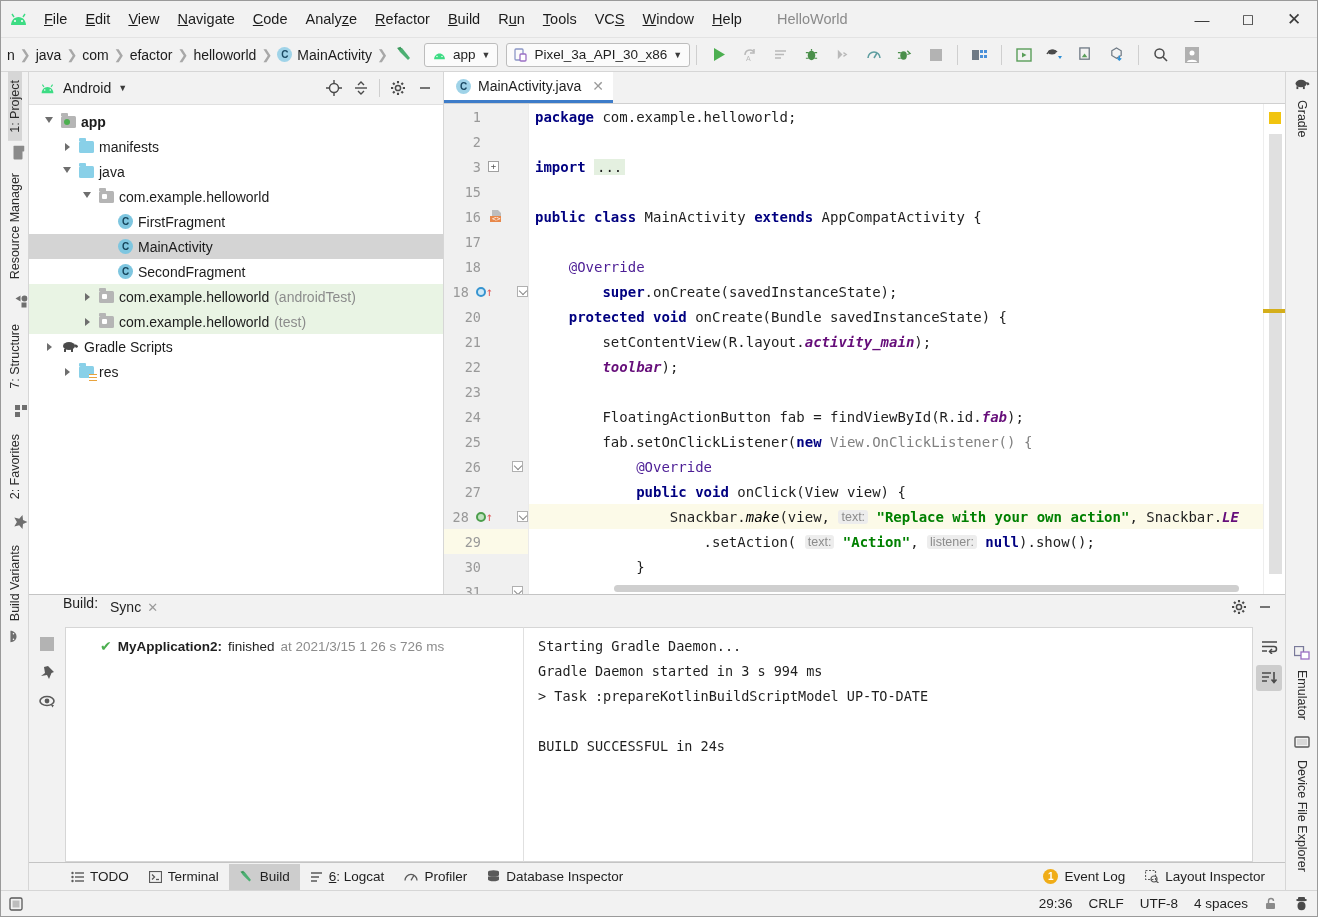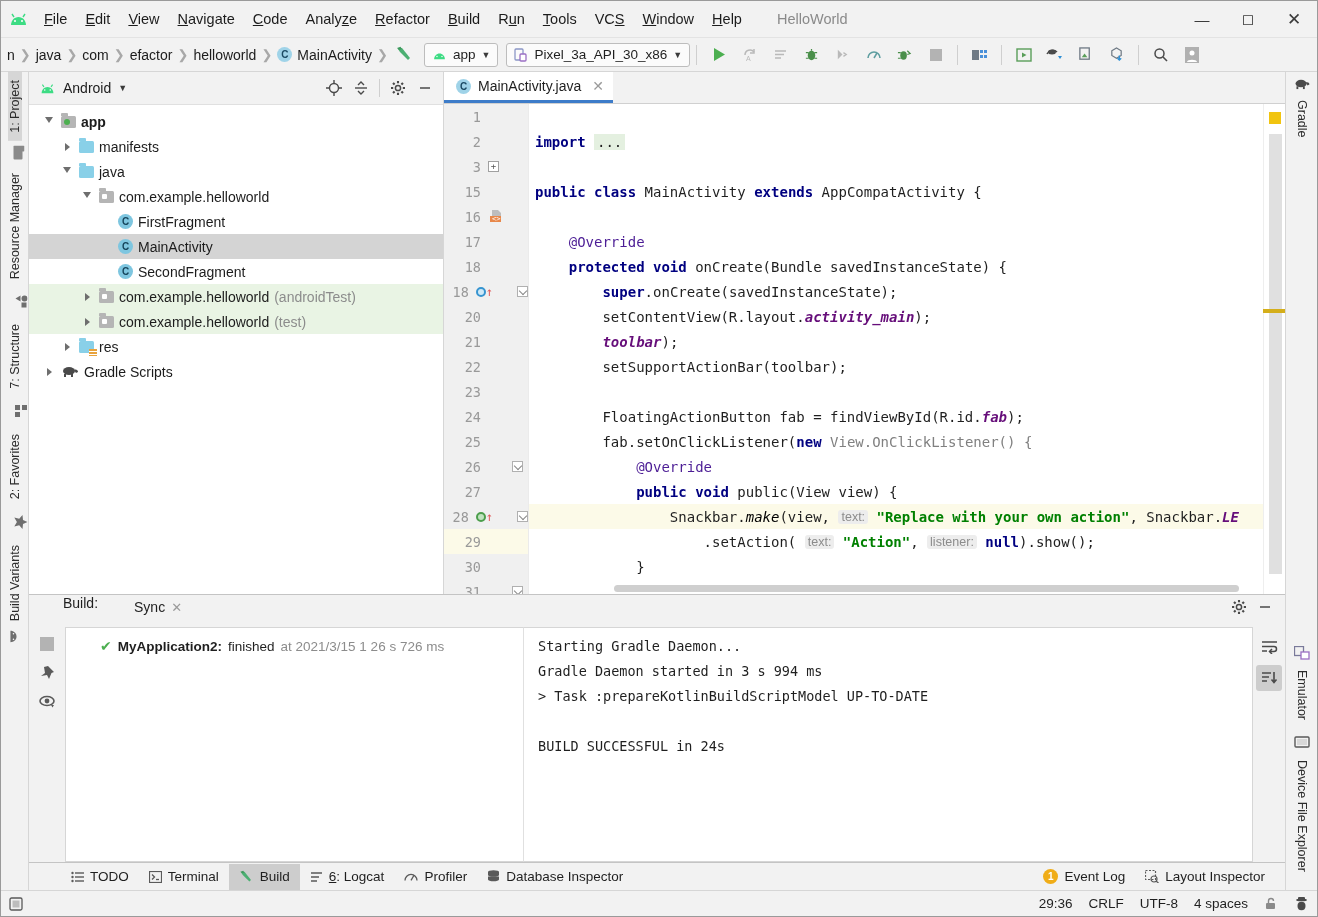--- a/index.html
+++ b/index.html
@@ -133,21 +133,21 @@
   .hscroll { position:absolute; left:85px; right:24px; bottom:2px; height:7px;
              background:#cfcfcf; border-radius:4px; }
 
   
   .buildpanel { height:268px; background:#f2f2f2; border-top:1px solid #c4c4c4;
                 display:flex; flex-direction:column; flex:none; }
   .bp-head { height:32px; display:flex; align-items:flex-start; padding-left:34px; flex:none;
              gap:6px; }
   .bp-label { font-size:14px; }
   .bp-tab { font-size:14px; padding:4px 6px 14px; border-bottom:7px solid #ec4899;
-            display:flex; align-items:center; gap:6px; margin-left:24px; }
+            display:flex; align-items:center; gap:6px; margin-left:0; }
   .bp-tab .x { color:#9a9a9a; font-size:13px; }
   .bp-right { margin-left:auto; display:flex; align-items:center; gap:2px; padding-right:8px; }
   .bp-body { flex:1; display:flex; min-height:0; }
   .bp-lefttools { width:36px; display:flex; flex-direction:column; align-items:center;
                   gap:14px; padding-top:10px; flex:none; }
   .bp-tree { width:458px; background:#fff; border:1px solid #d6d6d6; border-right:none;
              flex:none; padding-top:6px; }
   .bp-treerow { height:24px; display:flex; align-items:center; gap:6px; padding-left:34px;
                 font-size:13.5px; white-space:nowrap; }
   .bp-out { flex:1; background:#fff; border:1px solid #d6d6d6; border-left:1px solid #e0e0e0;
@@ -526,44 +526,44 @@
               <span class="ind" style="width:46px"></span>
               <span class="tw">
                   <i></i>
                 </span>
               <span class="fold gray"></span>
               <span>com.example.helloworld</span>
               <span class="muted"> (test)</span>
             </div>
 
             <div class="row">
-              <span class="ind" style="width:26px"></span>
-              <span class="tw">
-                  <i></i>
-                </span>
-              <span class="fold res"></span>
-              <span>res</span>
-            </div>
-
-            <div class="row">
               <span class="ind" style="width:8px"></span>
               <span class="tw">
                   <i></i>
                 </span>
               <span style="display:flex">
                 <svg width="18" height="13" viewBox="0 0 18 13">
                     <ellipse cx="8" cy="6" rx="6" ry="4" fill="#4a4a4a"></ellipse>
                     <path d="M13 5c2-1 4 0 4 2l-2 1" fill="#4a4a4a"></path>
                     <rect x="3" y="9" width="2" height="3" fill="#4a4a4a"></rect>
                     <rect x="10" y="9" width="2" height="3" fill="#4a4a4a"></rect>
                   </svg>
               </span>
               <span>Gradle Scripts</span>
             </div>
 
+            <div class="row">
+              <span class="ind" style="width:26px"></span>
+              <span class="tw">
+                  <i></i>
+                </span>
+              <span class="fold res"></span>
+              <span>res</span>
+            </div>
+
           </div>
         </div>
 
         <div class="editorwrap">
           <div class="tabbar">
             <div class="tab">
               <span class="cbadge">C</span>
               <span>MainActivity.java</span>
               <span class="x">✕</span>
             </div>
@@ -656,36 +656,36 @@
                 </div>
               <div class="gline">
                   <span class="gnum">31</span>
                 <span class="gicons">
                     <span style="margin-left:24px" class="fchev"></span>
                   </span>
                 </div>
             </div>
 
             <div class="code">
+              <div class="cline"><span class="k">package</span><span> com.example.helloworld;</span></div>
               <div class="cline"></div>
               <div class="cline"><span class="k">import</span><span> </span><span class="importchip">...</span></div>
               <div class="cline"></div>
               <div class="cline"><span class="k">public class</span><span> MainActivity </span><span class="k">extends</span><span> AppCompatActivity {</span></div>
               <div class="cline"></div>
               <div class="cline"><span>    </span><span class="an">@Override</span></div>
+              <div class="cline"><span>        </span><span class="k">super</span><span>.onCreate(savedInstanceState);</span></div>
               <div class="cline"><span>    </span><span class="k">protected void</span><span> onCreate(Bundle savedInstanceState) {</span></div>
-              <div class="cline"><span>        </span><span class="k">super</span><span>.onCreate(savedInstanceState);</span></div>
               <div class="cline"><span>        </span><span>setContentView(R.layout.</span><span class="fd">activity_main</span><span>);</span></div>
               <div class="cline"><span>        </span><span class="fd">toolbar</span><span>);</span></div>
-              <div class="cline"><span>        </span><span>setSupportActionBar(toolbar);</span></div>
               <div class="cline"></div>
               <div class="cline"><span>        </span><span>FloatingActionButton fab = findViewById(R.id.</span><span class="fd">fab</span><span>);</span></div>
               <div class="cline"><span>        </span><span>fab.setOnClickListener(</span><span class="k">new</span><span class="cm"> View.OnClickListener() {</span></div>
               <div class="cline"><span>            </span><span class="an">@Override</span></div>
-              <div class="cline"><span>            </span><span class="k">public void</span><span> public(View view) {</span></div>
+              <div class="cline"><span>            </span><span class="k">public void</span><span> onClick(View view) {</span></div>
               <div class="cline hl"><span>                </span><span>Snackbar.</span><span class="mt">make</span><span>(view, </span><span class="hint">text:</span><span> </span><span class="s">"Replace with your own action"</span><span>, Snackbar.</span><span class="fd">LE</span></div>
               <div class="cline"><span>                    </span><span>.setAction( </span><span class="hint">text:</span><span> </span><span class="s">"Action"</span><span>, </span><span class="hint">listener:</span><span> </span><span class="k">null</span><span>).show();</span></div>
               <div class="cline"><span>            </span><span>}</span></div>
               <div class="hscroll"></div>
             </div>
 
             <div class="codemarks">
               <div class="warnchip"></div>
               <div class="scrollthumb"></div>
               <div class="warnstripe"></div>

